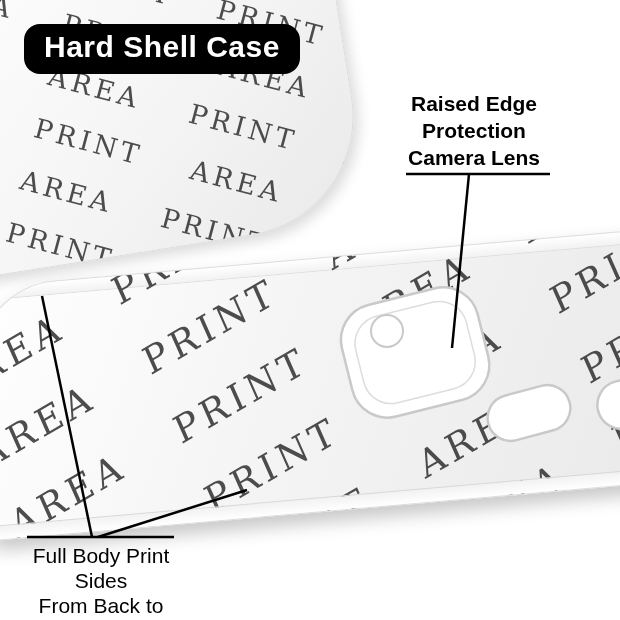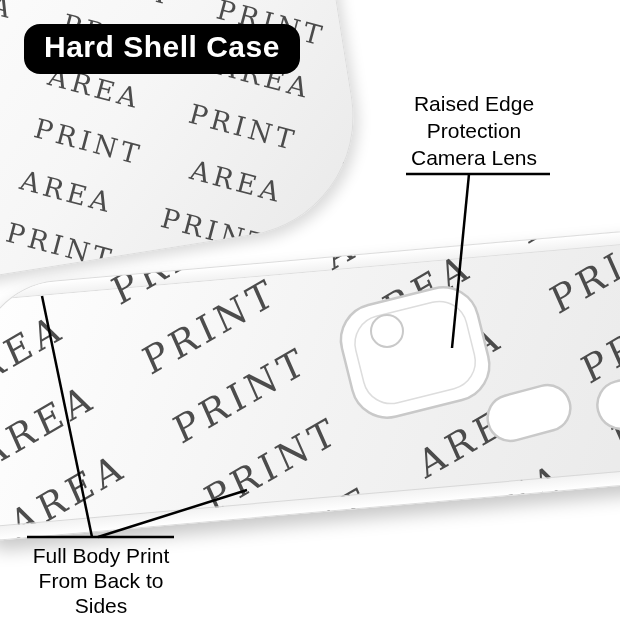--- a/index.html
+++ b/index.html
@@ -86,21 +86,21 @@
   }
 
   
   .annotation {
     position: absolute;
     color: #000000;
     font-size: 21px;
     text-align: center;
     z-index: 30;
   }
-  .annotation-camera { left: 383px; top: 90px; width: 182px; line-height: 27px; }
+  .annotation-camera { left: 383px; top: 90px; width: 182px; line-height: 27px; font-weight: bold; }
   .annotation-fullbody { left: 12px; top: 543px; width: 178px; line-height: 25px; }
 </style>
 </head>
 <body>
 
 <div class="canvas">
 
   <div class="case case-top">
     <div class="pattern pattern-top">PRINT AREA   PRINT AREA   PRINT AREA   PRINT AREA   PRINT AREA   PRINT AREA   PRINT AREA   PRINT AREA   PRINT AREA   PRINT AREA   PRINT AREA   PRINT AREA   PRINT AREA   PRINT AREA   PRINT AREA   PRINT AREA   PRINT AREA   PRINT AREA   PRINT AREA   PRINT AREA   PRINT AREA   PRINT AREA   PRINT AREA   PRINT AREA   PRINT AREA   PRINT AREA   PRINT AREA   PRINT AREA   PRINT AREA   PRINT AREA   PRINT AREA   PRINT AREA   PRINT AREA   PRINT AREA   PRINT AREA   PRINT AREA   PRINT AREA   PRINT AREA   PRINT AREA   PRINT AREA   PRINT AREA   PRINT AREA   PRINT AREA   PRINT AREA   PRINT AREA   PRINT AREA   PRINT AREA   PRINT AREA   PRINT AREA   PRINT AREA   PRINT AREA   PRINT AREA   PRINT AREA   PRINT AREA   PRINT AREA   </div>
   </div>
@@ -131,17 +131,17 @@
   </div>
 
   <div class="annotation annotation-camera">
     <div>Raised Edge</div>
     <div>Protection</div>
     <div>Camera Lens</div>
   </div>
 
   <div class="annotation annotation-fullbody">
     <div>Full Body Print</div>
+    <div>Sides</div>
     <div>From Back to</div>
-    <div>Sides</div>
   </div>
 
 </div>
 
 </body></html>

